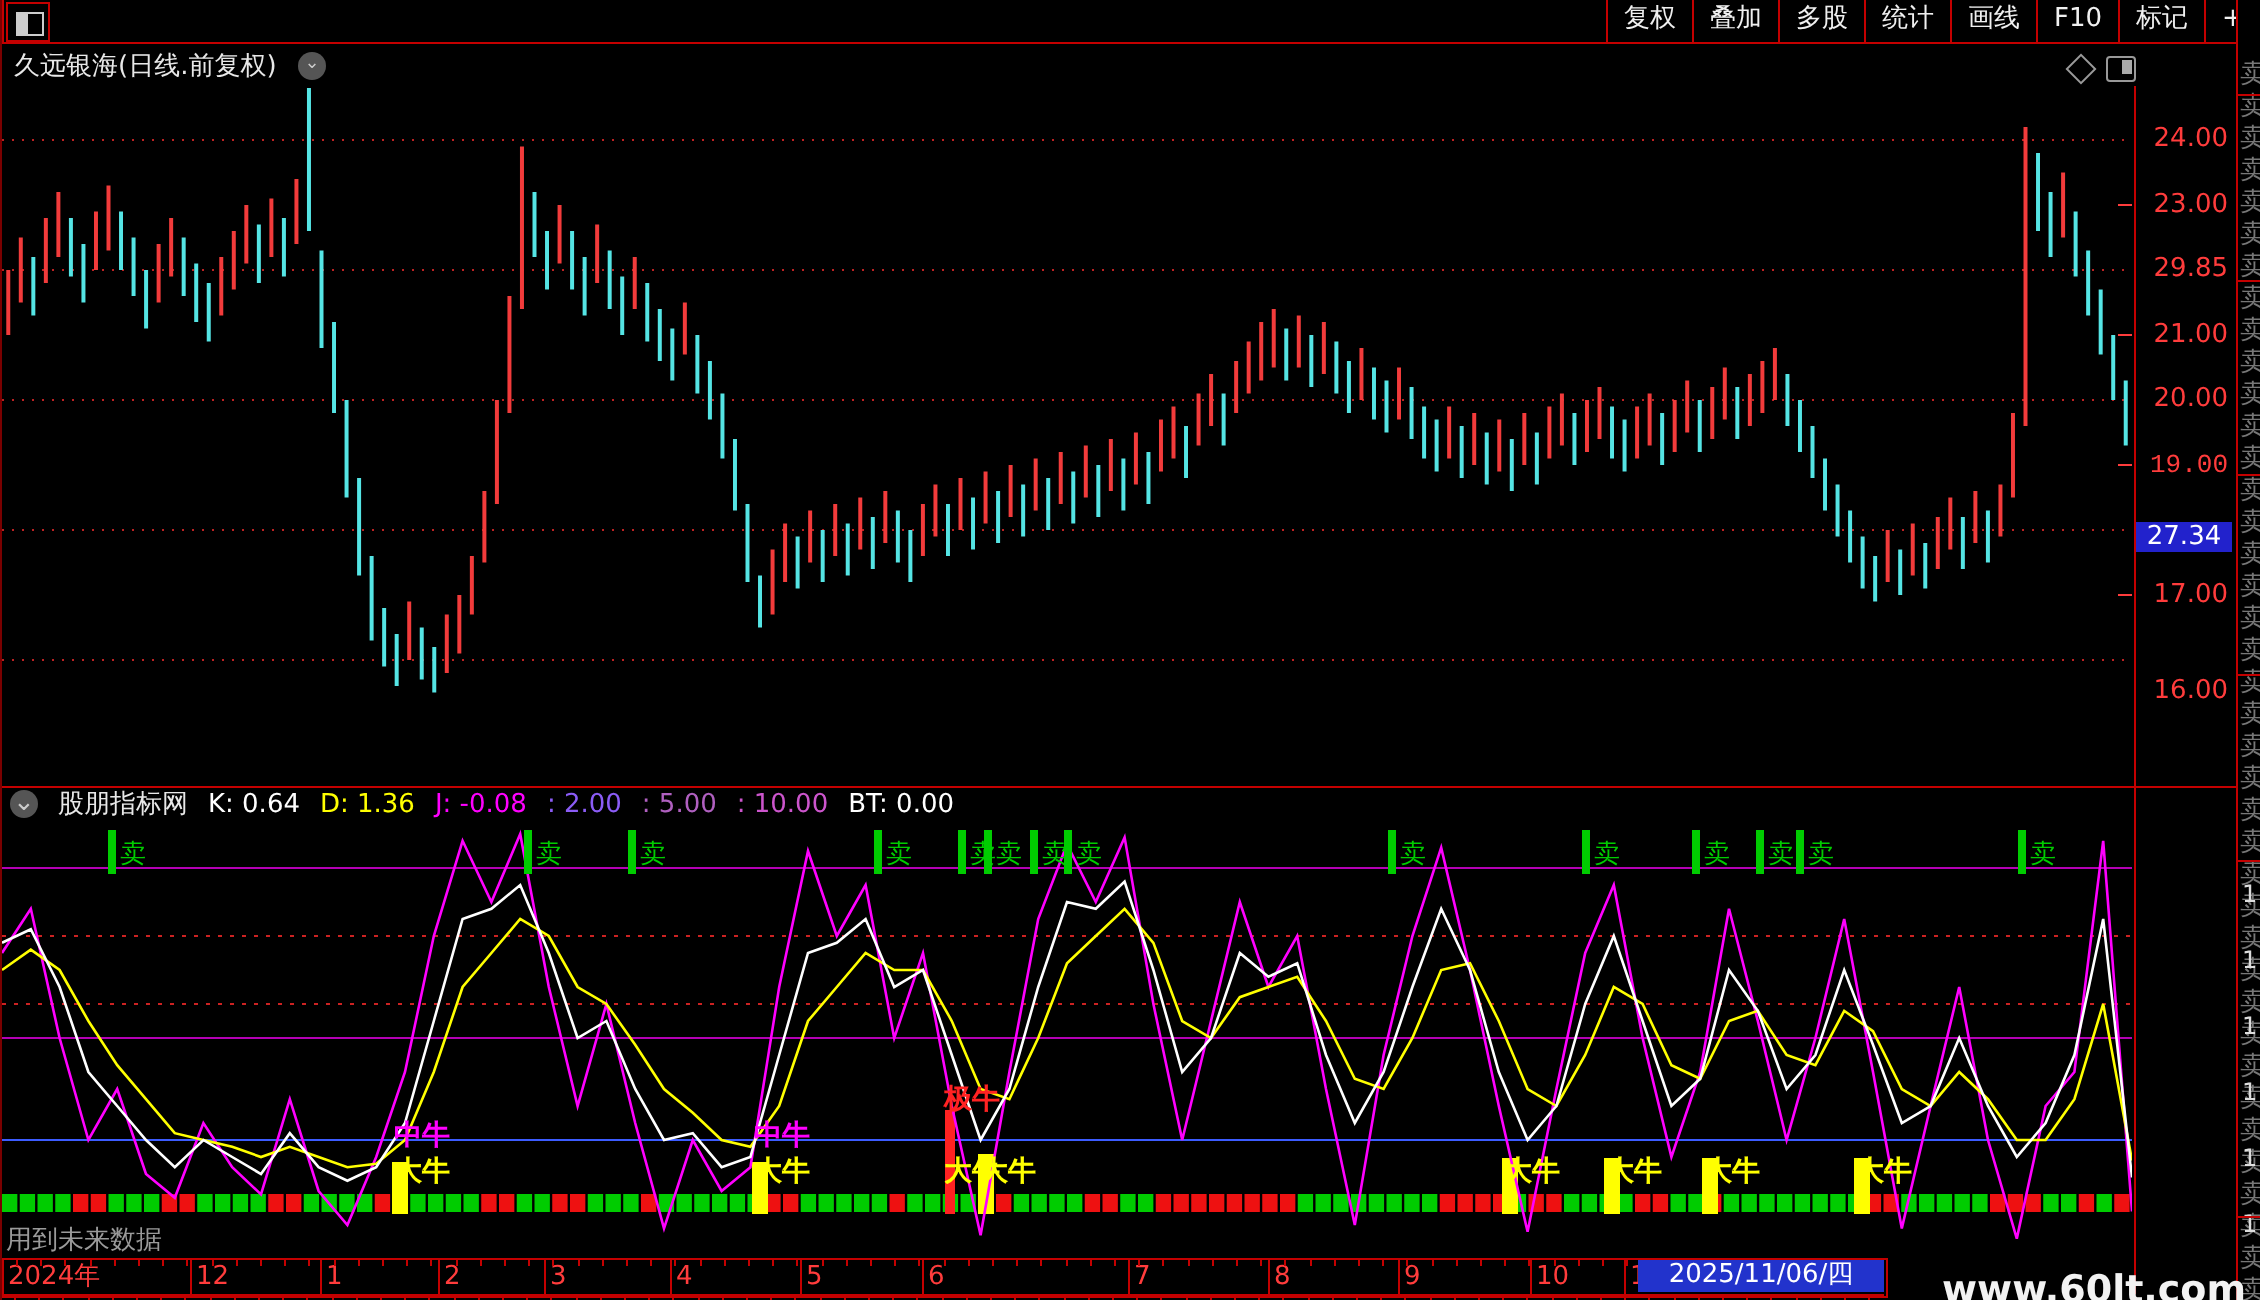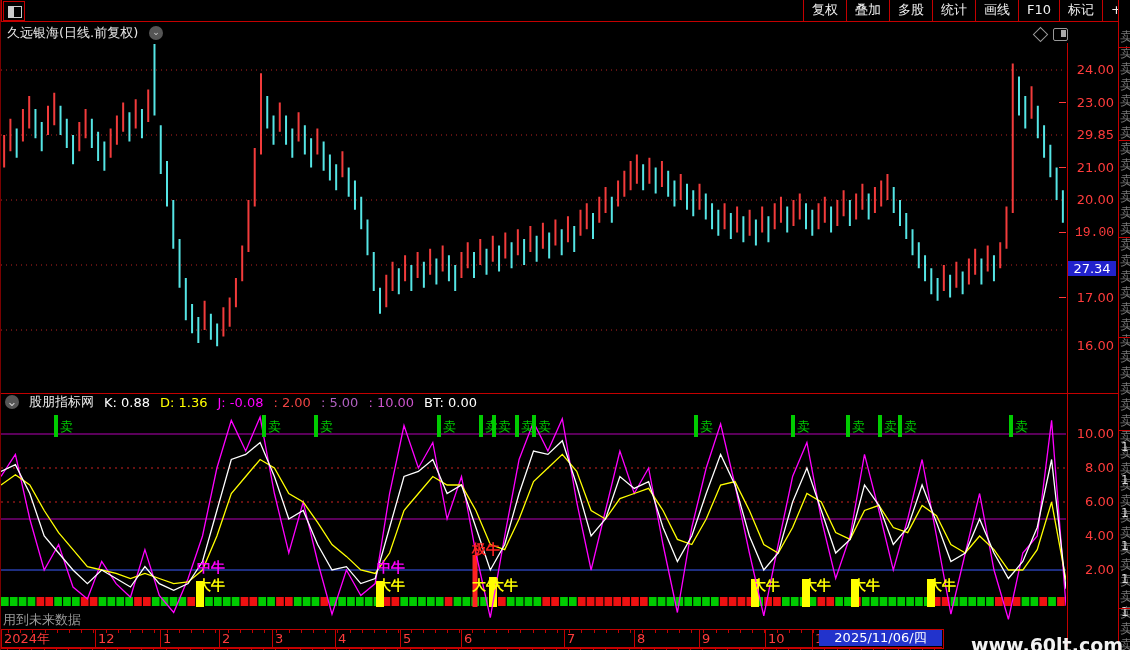--- a/index.html
+++ b/index.html
@@ -32,21 +32,21 @@
   .axis-lab{position:absolute;left:0;width:46px;color:#ff3c3c;font-size:13px;text-align:right;}
   #cur-price{background:#2222cc;color:#fff;text-align:center;padding:0 2px;}
   #sep-h{left:0;top:393px;width:1117px;height:0;border-top:1px solid #c40000;}
   #vline1{left:1066px;top:43px;width:0;height:604px;border-left:1px solid #c40000;}
   #vline2{left:1117px;top:0;width:0;height:650px;border-left:1px solid #c40000;}
   #app{border-left:1px solid #7a0000;}
   
   #ind-header{left:0;top:394px;width:1060px;height:16px;display:flex;align-items:center;gap:10px;padding-left:4px;}
   #ind-header span{font-size:13px;white-space:nowrap;}
   .c-name{color:#e8e8e8;} .c-k{color:#fff;} .c-d{color:#ffff00;} .c-j{color:#ff00ff;}
-  .c-l1{color:#ef4444;} .c-l2{color:#b060c0;} .c-l3{color:#cc55cc;} .c-bt{color:#fff;}
+  .c-l1{color:#8b5cf6;} .c-l2{color:#b060c0;} .c-l3{color:#cc55cc;} .c-bt{color:#fff;}
   #indicator{left:0;top:410px;width:1065px;height:215px;}
   #ind-axis{left:1067px;top:410px;width:49px;height:200px;}
   
   #footnote{left:2px;top:611px;color:#9a9a9a;font-size:13px;}
   #timeline{left:0;top:629px;width:941px;height:18px;border:1px solid #c40000;background:#000;}
   .tl-cell{position:absolute;top:0;height:17px;border-left:1px solid #c40000;color:#ff3c3c;
            font-size:13px;line-height:17px;padding-left:2px;overflow:hidden;white-space:nowrap;}
   .tl-tick{position:absolute;top:0;width:1px;height:3px;background:#c40000;}
   #date-box{left:818px;top:630px;width:123px;height:16px;background:#2233cc;color:#fff;
             font-size:13px;line-height:16px;text-align:center;white-space:nowrap;overflow:hidden;}
@@ -285,21 +285,21 @@
       <div class="axis-lab" id="cur-price" style="top: 217.875px; width: 44px;">27.34</div>
     </div>
 
   <div class="abs" id="sep-h"></div>
   <div class="abs" id="vline1"></div>
   <div class="abs" id="vline2"></div>
 
   <div class="abs" id="ind-header">
     <span class="circ-icon" style="flex:none">⌄</span>
     <span class="c-name">股朋指标网</span>
-    <span class="c-k">K: 0.88</span>
+    <span class="c-k">K: 0.64</span>
     <span class="c-d">D: 1.36</span>
     <span class="c-j">J: -0.08</span>
     <span class="c-l1">: 2.00</span>
     <span class="c-l2">: 5.00</span>
     <span class="c-l3">: 10.00</span>
     <span class="c-bt">BT: 0.00</span>
   </div>
 
   <div class="abs" id="indicator"><svg width="1065" height="215" viewBox="0 0 1065 215">
         <line x1="0" y1="24" x2="1065" y2="24" stroke="#b400b4" stroke-width="1"></line>
@@ -471,27 +471,20 @@
         <text x="376" y="162" fill="#ff00ff" font-size="14" font-weight="bold">中牛</text>
         <text x="376" y="180" fill="#ffff00" font-size="14" font-weight="bold">大牛</text>
         <text x="471" y="144" fill="#ff2222" font-size="14" font-weight="bold">极牛</text>
         <text x="471" y="180" fill="#ffff00" font-size="14" font-weight="bold">大牛</text>
         <text x="489" y="180" fill="#ffff00" font-size="14" font-weight="bold">大牛</text>
         <text x="751" y="180" fill="#ffff00" font-size="14" font-weight="bold">大牛</text>
         <text x="802" y="180" fill="#ffff00" font-size="14" font-weight="bold">大牛</text>
         <text x="851" y="180" fill="#ffff00" font-size="14" font-weight="bold">大牛</text>
         <text x="927" y="180" fill="#ffff00" font-size="14" font-weight="bold">大牛</text>
       </svg></div>
-  <div class="abs" id="ind-axis">
-      <div class="axis-lab" style="top: 16px;">10.00</div>
-      <div class="axis-lab" style="top: 50px;">8.00</div>
-      <div class="axis-lab" style="top: 84px;">6.00</div>
-      <div class="axis-lab" style="top: 118px;">4.00</div>
-      <div class="axis-lab" style="top: 152px;">2.00</div>
-    </div>
 
   <div class="abs" id="footnote">用到未来数据</div>
 
   <div class="abs" id="timeline">
       <div class="tl-cell" style="left: 0px; width: 90px; border-left: none;">2024年</div>
       <div class="tl-cell" style="left: 93px; width: 62px;">12</div>
       <div class="tl-cell" style="left: 158px; width: 56px;">1</div>
       <div class="tl-cell" style="left: 217px; width: 50px;">2</div>
       <div class="tl-cell" style="left: 270px; width: 60px;">3</div>
       <div class="tl-cell" style="left: 333px; width: 62px;">4</div>

